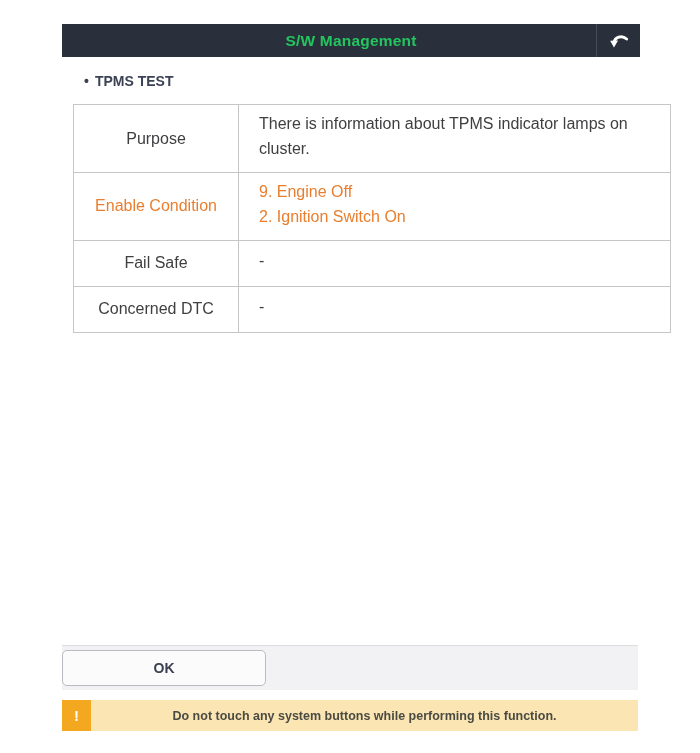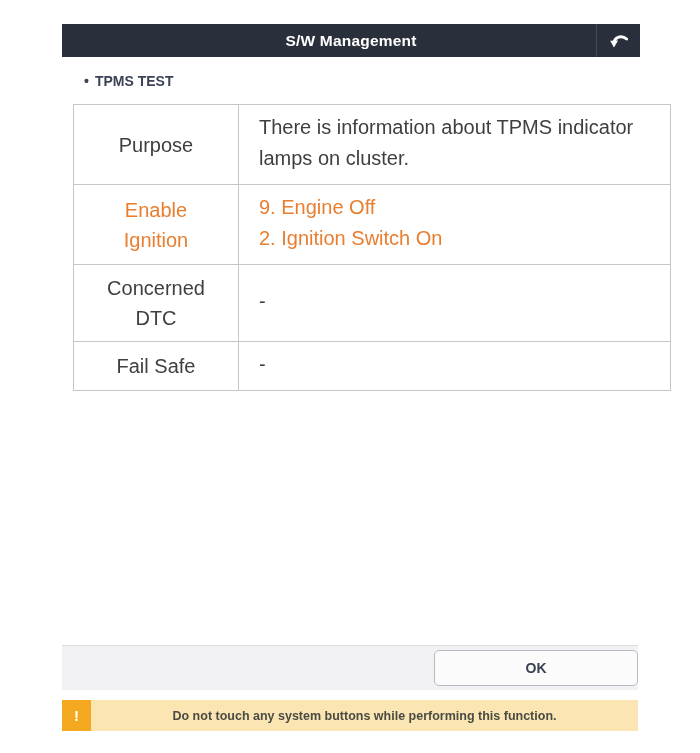--- a/index.html
+++ b/index.html
@@ -18,21 +18,21 @@
     left: 62px; top: 24px;
     width: 578px; height: 33px;
     background: #2a303b;
     display: flex;
     align-items: center;
   }
   .header-title {
     position: absolute;
     left: 0; right: 0;
     text-align: center;
-    color: #ffffff;
+    color: #22c55e;
     font-size: 15.5px;
     font-weight: bold;
     letter-spacing: 0.2px;
   }
   .header-back {
     position: absolute;
     right: 0; top: 0;
     width: 44px; height: 33px;
     border-left: 1px solid #454c58;
     display: flex;
@@ -55,21 +55,21 @@
     gap: 6px;
   }
   .section-label .bullet { font-size: 14px; }
 
   
   .info-table {
     position: absolute;
     left: 73px; top: 104px;
     width: 598px;
     border-collapse: collapse;
-    font-size: 20px;
+    font-size: 16px;
   }
   .info-table td {
     border: 1px solid #c6c6c8;
     vertical-align: middle;
   }
   .info-table td.cell-label {
     width: 165px;
     text-align: center;
     padding: 8px 20px;
     line-height: 1.5;
@@ -87,21 +87,21 @@
 
   
   .footer-bar {
     position: absolute;
     left: 62px; top: 645px;
     width: 576px; height: 45px;
     background: #f2f2f4;
     border-top: 1px solid #dddddf;
     display: flex;
     align-items: center;
-    justify-content: flex-end;
+    justify-content: flex-start;
   }
   .ok-button {
     width: 204px; height: 36px;
     background: #fbfbfc;
     border: 1px solid #b7bac1;
     border-radius: 5px;
     font-family: "Liberation Sans", "DejaVu Sans", sans-serif;
     font-size: 14px;
     font-weight: bold;
     color: #3a4050;
@@ -157,30 +157,30 @@
   <span>TPMS TEST</span>
 </div>
 
 <table class="info-table">
   <tbody>
       <tr class="row-h-lg">
     <td class="cell-label">Purpose</td>
     <td class="cell-value">There is information about TPMS indicator lamps on cluster.</td>
   </tr>
   <tr class="row-h-md row-accent">
-    <td class="cell-label">Enable Ignition</td>
+    <td class="cell-label">Enable Condition</td>
     <td class="cell-value">9. Engine Off
 2. Ignition Switch On</td>
   </tr>
   <tr class="row-h-sm">
-    <td class="cell-label">Concerned DTC</td>
+    <td class="cell-label">Fail Safe</td>
     <td class="cell-value">-</td>
   </tr>
   <tr class="row-h-sm">
-    <td class="cell-label">Fail Safe</td>
+    <td class="cell-label">Concerned DTC</td>
     <td class="cell-value">-</td>
   </tr>
 </tbody>
   </table>
 
 <div class="footer-bar">
   <button class="ok-button">OK</button>
 </div>
 
 <div class="warning-bar">

